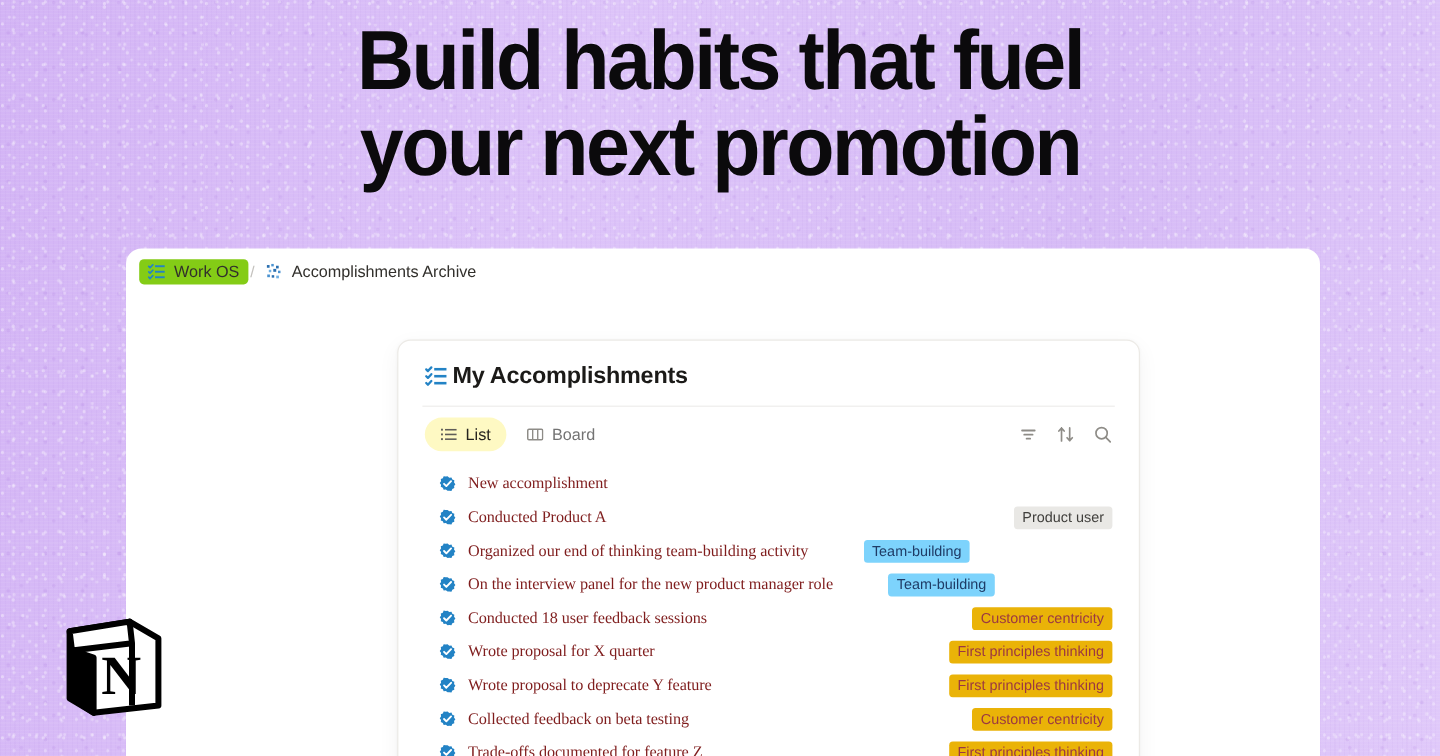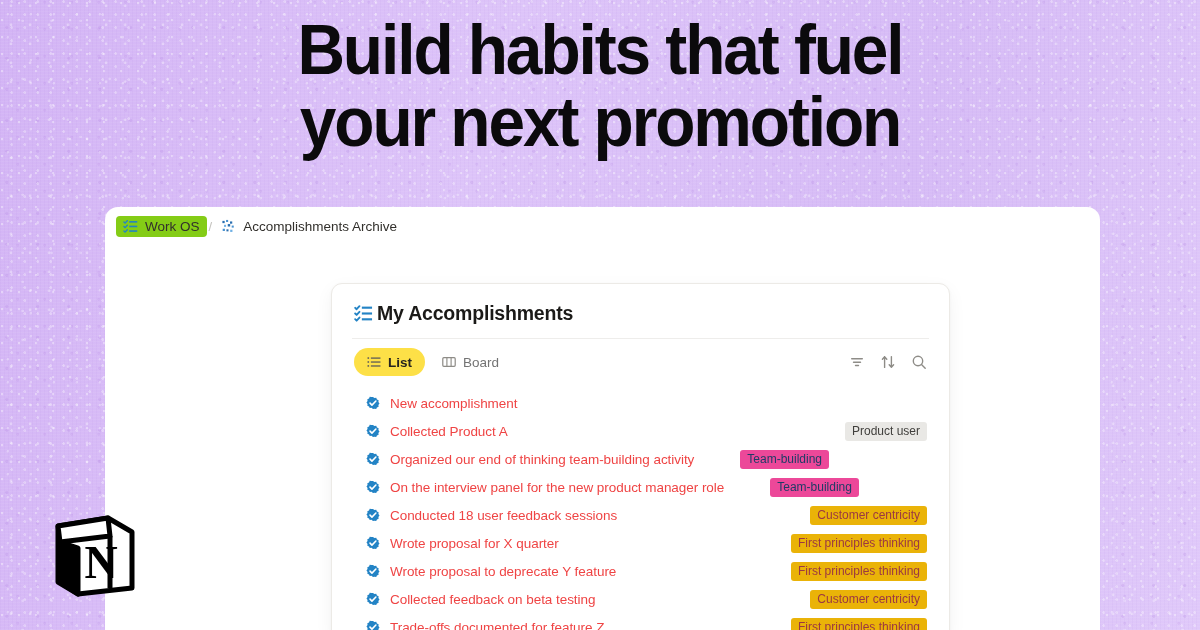--- a/index.html
+++ b/index.html
@@ -156,23 +156,23 @@
     align-items: center;
     gap: 7px;
     height: 28px;
     padding: 0 13px;
     border-radius: 14px;
     font-size: 13.5px;
     color: #737373;
     cursor: pointer;
   }
   .view-tab.tab-active {
-    background: #fde047;
+    background: #fef9c3;
     color: #26241f;
-    font-weight: 700;
+    font-weight: 400;
     justify-content: center;
   }
   #view-actions {
     margin-left: auto;
     display: flex;
     align-items: center;
     gap: 15px;
     padding-right: 2px;
   }
   .tool-icon { width: 16px; height: 16px; display: block; cursor: pointer; }
@@ -182,34 +182,35 @@
   .db-row {
     display: flex;
     align-items: center;
     height: 28px;
     gap: 10px;
     padding: 0 2px 0 14px;
   }
   .row-badge { width: 14px; height: 14px; flex: 0 0 auto; }
   .row-label {
     font-size: 13.5px;
-    color: #ef4444;
+    color: #7f1d1d;
     white-space: nowrap;
     letter-spacing: -.05px;
+    font-family: Liberation Serif, serif;
   }
   .row-tag {
     margin-left: auto;
     font-size: 12px;
     line-height: 17px;
     padding: 1px 7px;
     border-radius: 3px;
     white-space: nowrap;
   }
   .tag-gray { background: #e9e8e5; color: #403f3c; }
-  .tag-blue { background: #ec4899; color: #1f3c66; margin-left: 36px; }
+  .tag-blue { background: #7dd3fc; color: #1f3c66; margin-left: 36px; }
   .tag-pink { background: #eab308; color: #9b3842; }
 
   
   #notion-logo {
     position: absolute;
     left: 48px;
     top: 508px;
     width: 92px;
     height: 92px;
     z-index: 4;
@@ -327,21 +328,21 @@
   <path d="M8 0.7 l1.75 1.35 2.2-.28 .86 2.04 2.05 .85 -.28 2.2 1.35 1.75 -1.35 1.75 .28 2.2 -2.05 .85 -.86 2.04 -2.2-.28 L8 15.3 l-1.75-1.35 -2.2 .28 -.86-2.04 -2.05-.85 .28-2.2 L0.07 7.39 1.42 5.64 1.14 3.44 3.19 2.59 4.05 .55 6.25 .83 Z" transform="translate(0.45,0.45) scale(0.94)" fill="#2383c5"></path>
   <path d="M4.6 8.2 L6.8 10.4 L11.3 5.7" stroke="#ffffff" stroke-width="1.8" fill="none" stroke-linecap="round" stroke-linejoin="round"></path>
 </svg>
           <span class="row-label">New accomplishment</span>
         </div>
         <div class="db-row">
           <svg class="row-badge" viewBox="0 0 16 16">
   <path d="M8 0.7 l1.75 1.35 2.2-.28 .86 2.04 2.05 .85 -.28 2.2 1.35 1.75 -1.35 1.75 .28 2.2 -2.05 .85 -.86 2.04 -2.2-.28 L8 15.3 l-1.75-1.35 -2.2 .28 -.86-2.04 -2.05-.85 .28-2.2 L0.07 7.39 1.42 5.64 1.14 3.44 3.19 2.59 4.05 .55 6.25 .83 Z" transform="translate(0.45,0.45) scale(0.94)" fill="#2383c5"></path>
   <path d="M4.6 8.2 L6.8 10.4 L11.3 5.7" stroke="#ffffff" stroke-width="1.8" fill="none" stroke-linecap="round" stroke-linejoin="round"></path>
 </svg>
-          <span class="row-label">Collected Product A</span>
+          <span class="row-label">Conducted Product A</span>
           <span class="row-tag tag-gray">Product user</span>
         </div>
         <div class="db-row">
           <svg class="row-badge" viewBox="0 0 16 16">
   <path d="M8 0.7 l1.75 1.35 2.2-.28 .86 2.04 2.05 .85 -.28 2.2 1.35 1.75 -1.35 1.75 .28 2.2 -2.05 .85 -.86 2.04 -2.2-.28 L8 15.3 l-1.75-1.35 -2.2 .28 -.86-2.04 -2.05-.85 .28-2.2 L0.07 7.39 1.42 5.64 1.14 3.44 3.19 2.59 4.05 .55 6.25 .83 Z" transform="translate(0.45,0.45) scale(0.94)" fill="#2383c5"></path>
   <path d="M4.6 8.2 L6.8 10.4 L11.3 5.7" stroke="#ffffff" stroke-width="1.8" fill="none" stroke-linecap="round" stroke-linejoin="round"></path>
 </svg>
           <span class="row-label">Organized our end of thinking team-building activity</span>
           <span class="row-tag tag-blue">Team-building</span>
         </div>

